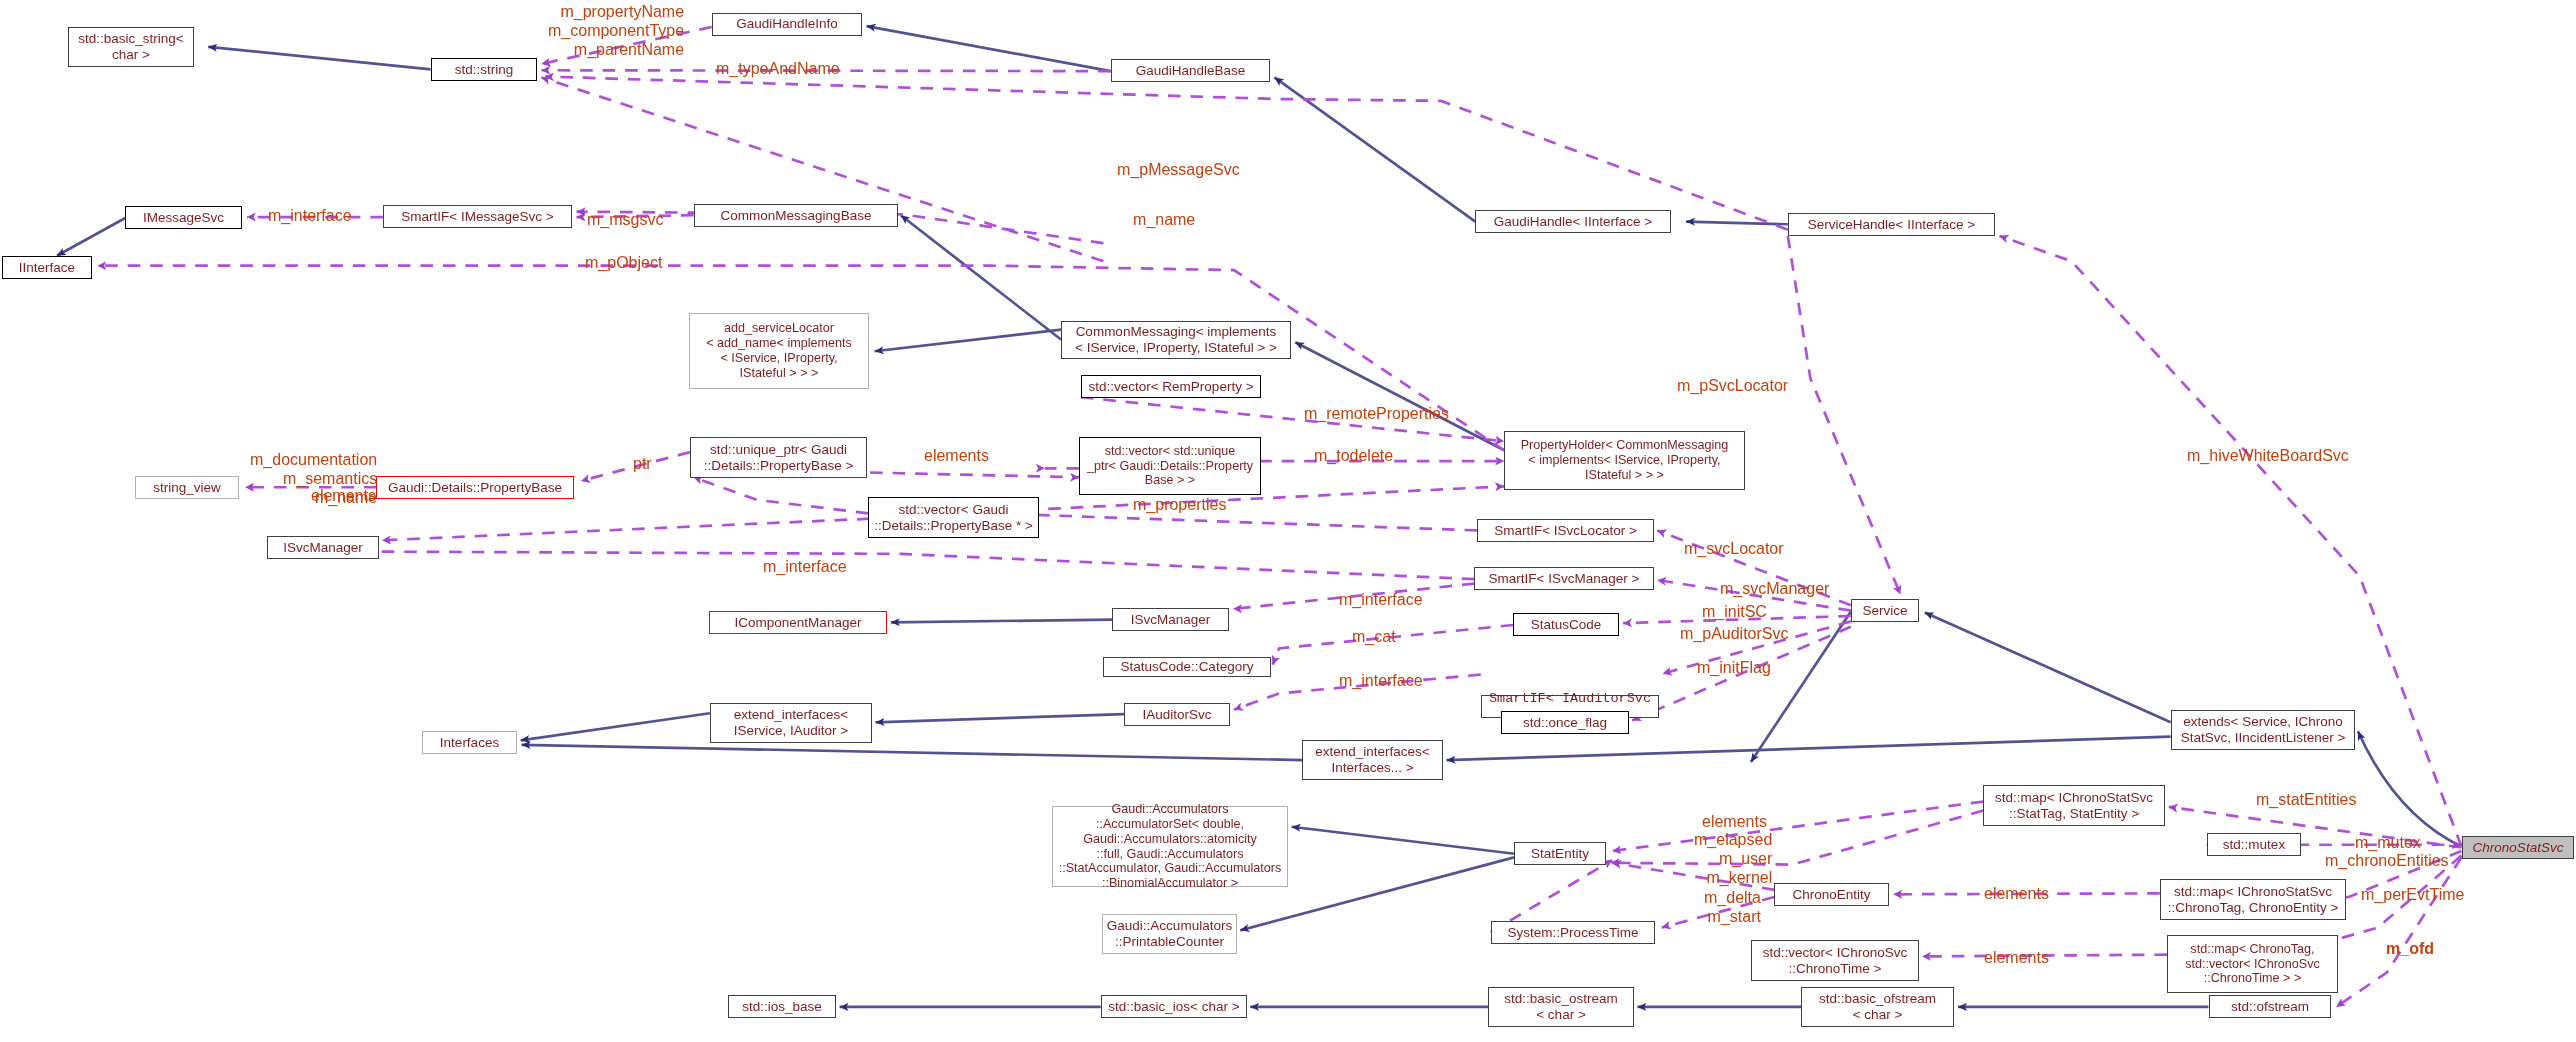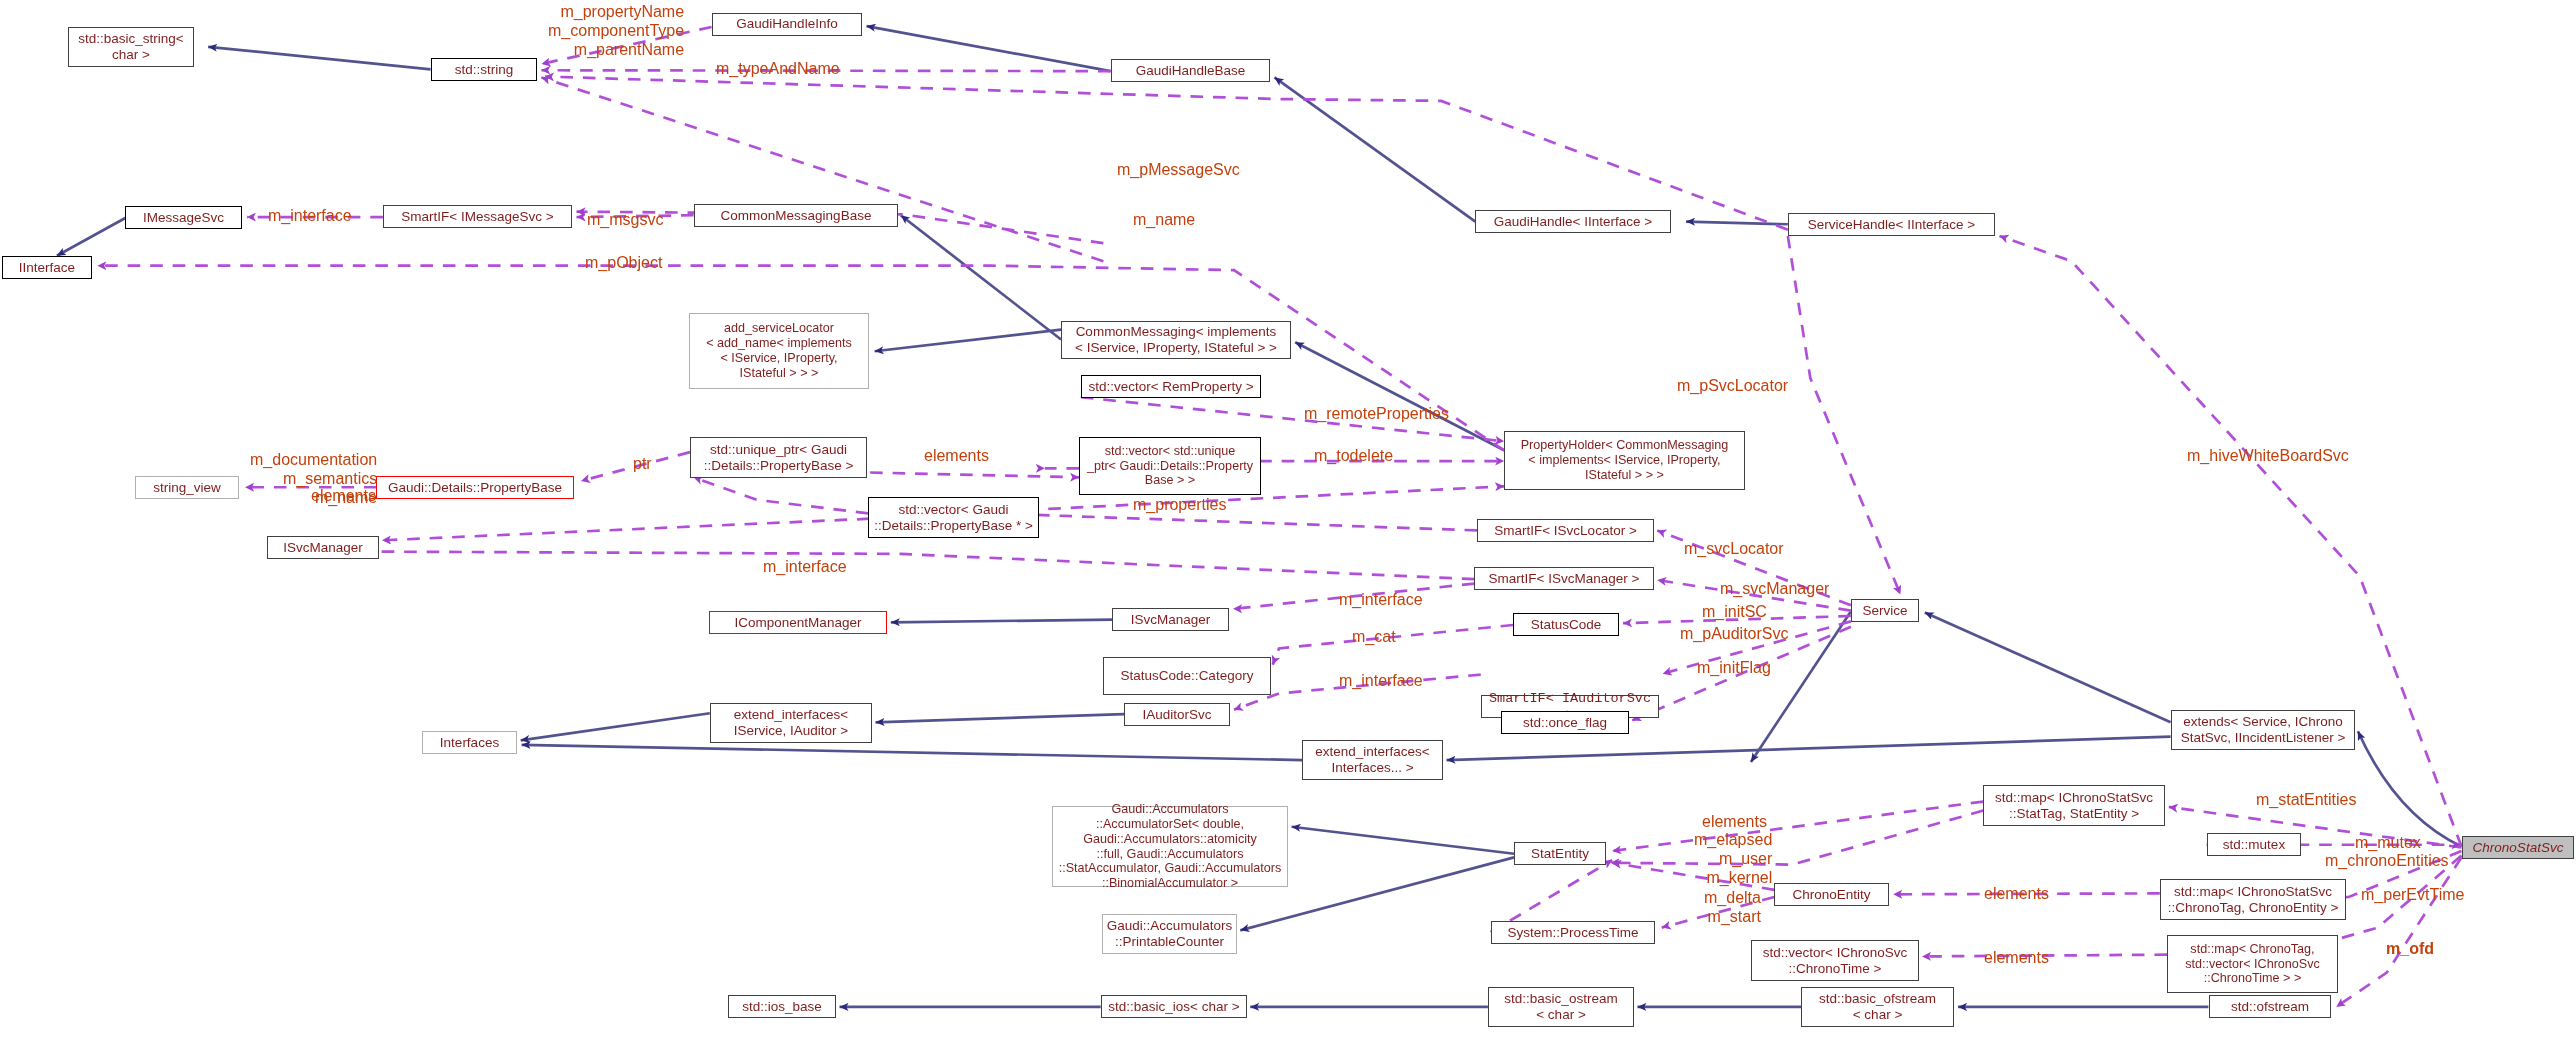--- a/index.html
+++ b/index.html
@@ -128,21 +128,21 @@
 &lt; implements&lt; IService, IProperty,
 IStateful &gt; &gt; &gt;</div>
     <div class="node " style="left: 868px; top: 497px; width: 171px; height: 41px;">std::vector&lt; Gaudi
 ::Details::PropertyBase * &gt;</div>
     <div class="node bold" style="left: 267px; top: 536px; width: 112px; height: 23.4px;">ISvcManager</div>
     <div class="node bold" style="left: 1477px; top: 519px; width: 177px; height: 23.4px;">SmartIF&lt; ISvcLocator &gt;</div>
     <div class="node bold" style="left: 1474px; top: 567px; width: 180px; height: 23.4px;">SmartIF&lt; ISvcManager &gt;</div>
     <div class="node bold" style="left: 1112px; top: 608px; width: 117px; height: 23.4px;">ISvcManager</div>
     <div class="node red" style="left: 709px; top: 611px; width: 178px; height: 23.4px;">IComponentManager</div>
     <div class="node " style="left: 1513px; top: 613px; width: 106px; height: 23.4px;">StatusCode</div>
-    <div class="node bold" style="left: 1103px; top: 657px; width: 168px; height: 38px;">StatusCode::Category</div>
+    <div class="node bold" style="left: 1103px; top: 657px; width: 168px; height: 20px;">StatusCode::Category</div>
     <div class="node bold" style="left: 1481px; top: 695px; width: 178px; height: 23.4px; font-family: Liberation Mono, monospace;">SmartIF&lt; IAuditorSvc &gt;</div>
     <div class="node bold" style="left: 710px; top: 703px; width: 162px; height: 40px;">extend_interfaces&lt;
 IService, IAuditor &gt;</div>
     <div class="node bold" style="left: 1124px; top: 703px; width: 106px; height: 23.4px;">IAuditorSvc</div>
     <div class="node " style="left: 1501px; top: 711px; width: 128px; height: 23.4px;">std::once_flag</div>
     <div class="node grey" style="left: 422px; top: 731px; width: 95px; height: 23.4px;">Interfaces</div>
     <div class="node bold" style="left: 1302px; top: 740px; width: 141px; height: 40px;">extend_interfaces&lt;
 Interfaces... &gt;</div>
     <div class="node bold" style="left: 1851px; top: 599px; width: 68px; height: 23.4px;">Service</div>
     <div class="node bold" style="left: 2171px; top: 710px; width: 184px; height: 40px;">extends&lt; Service, IChrono

